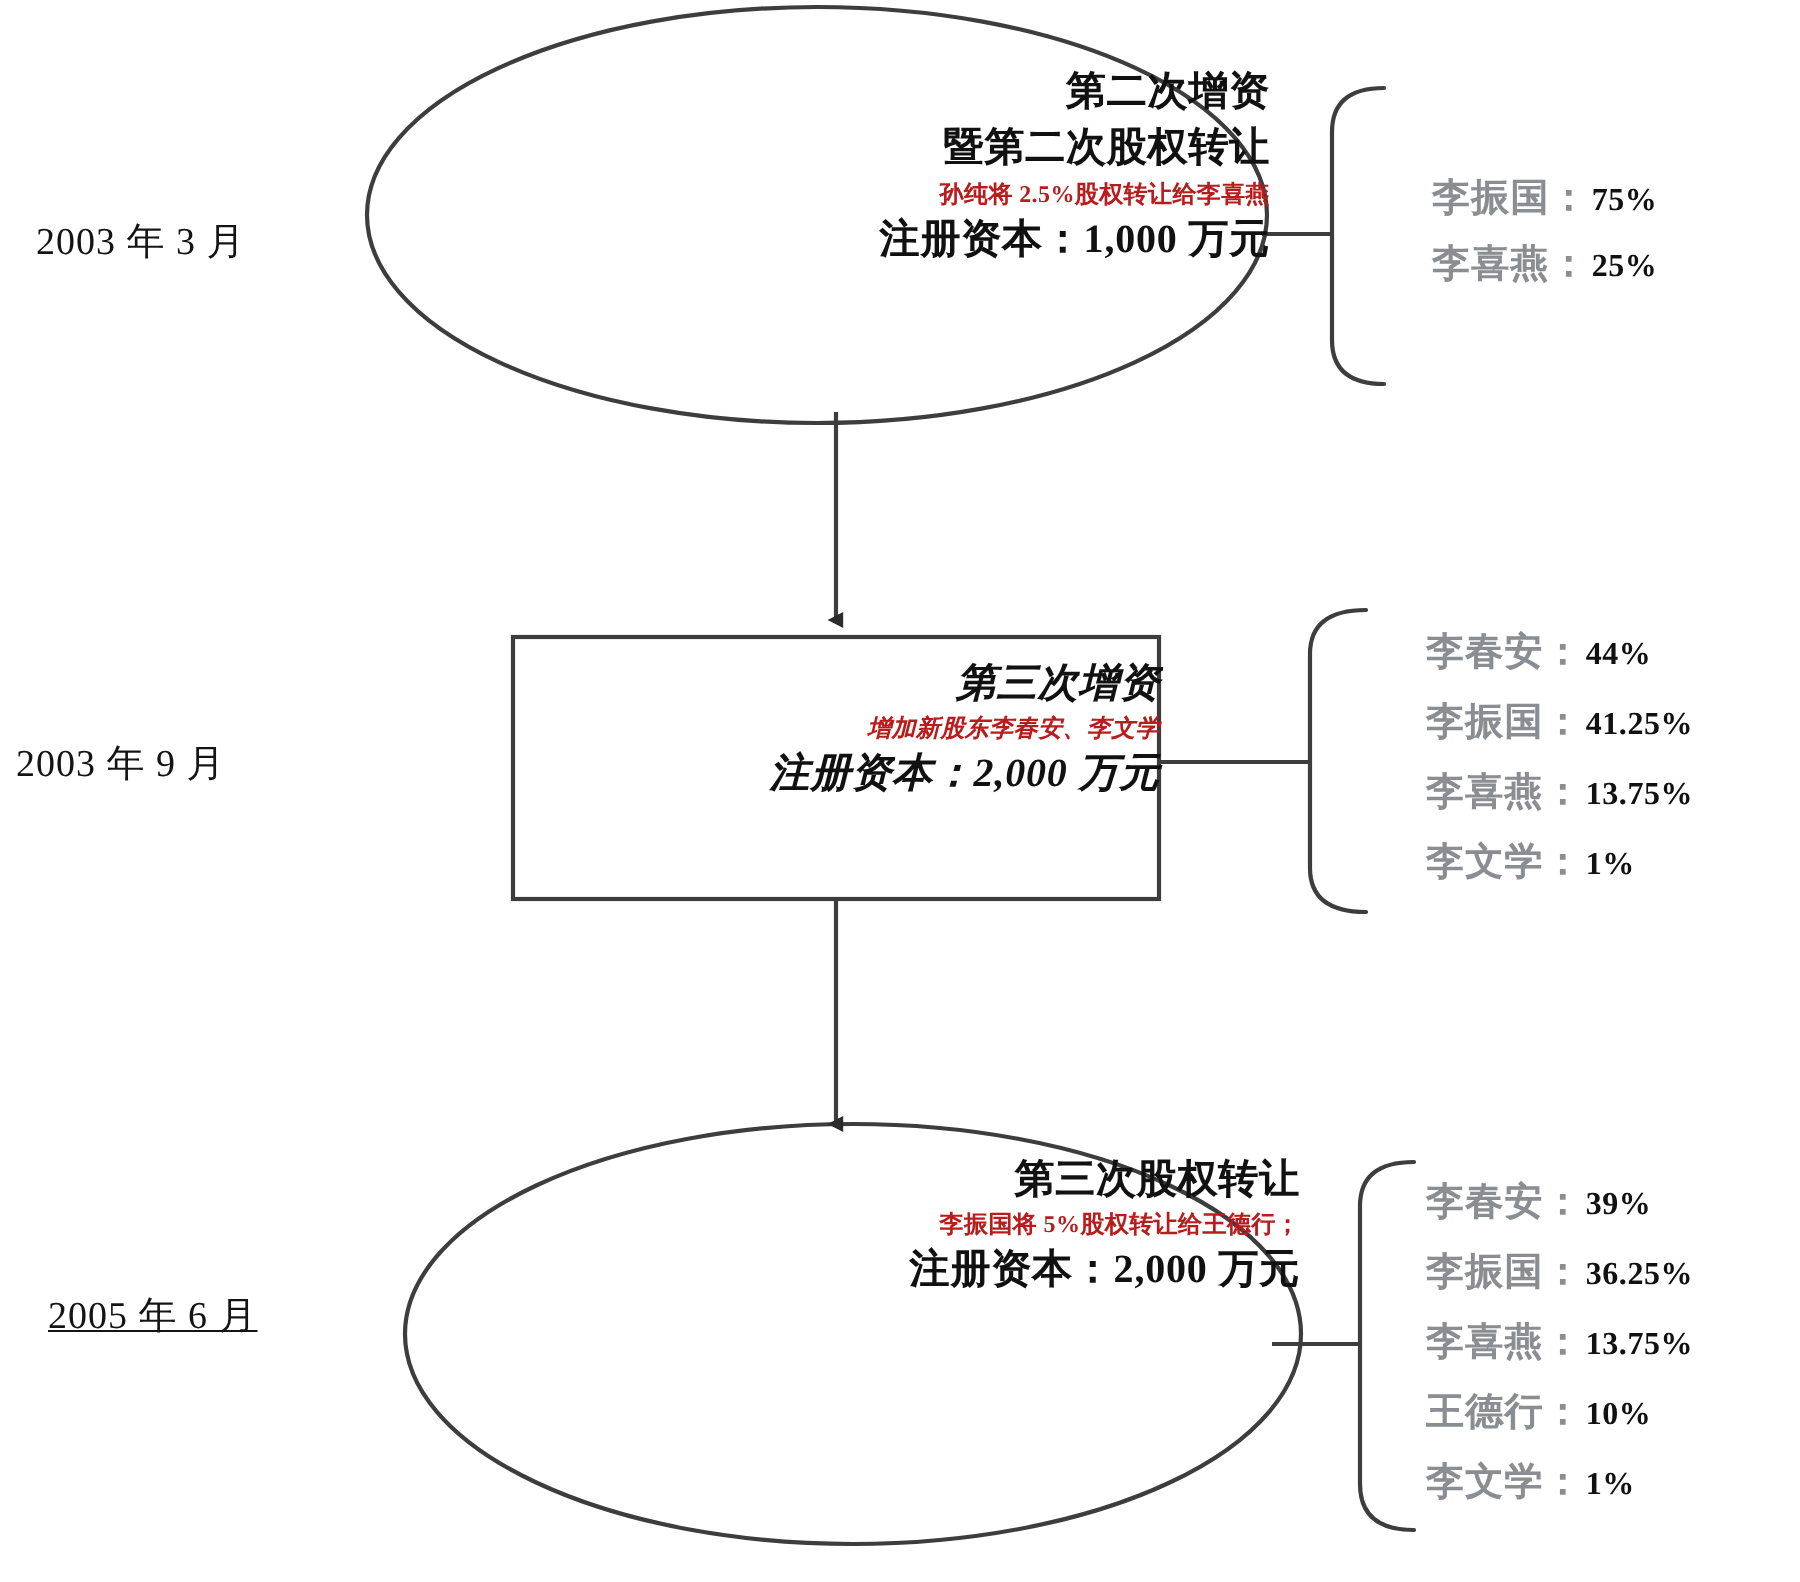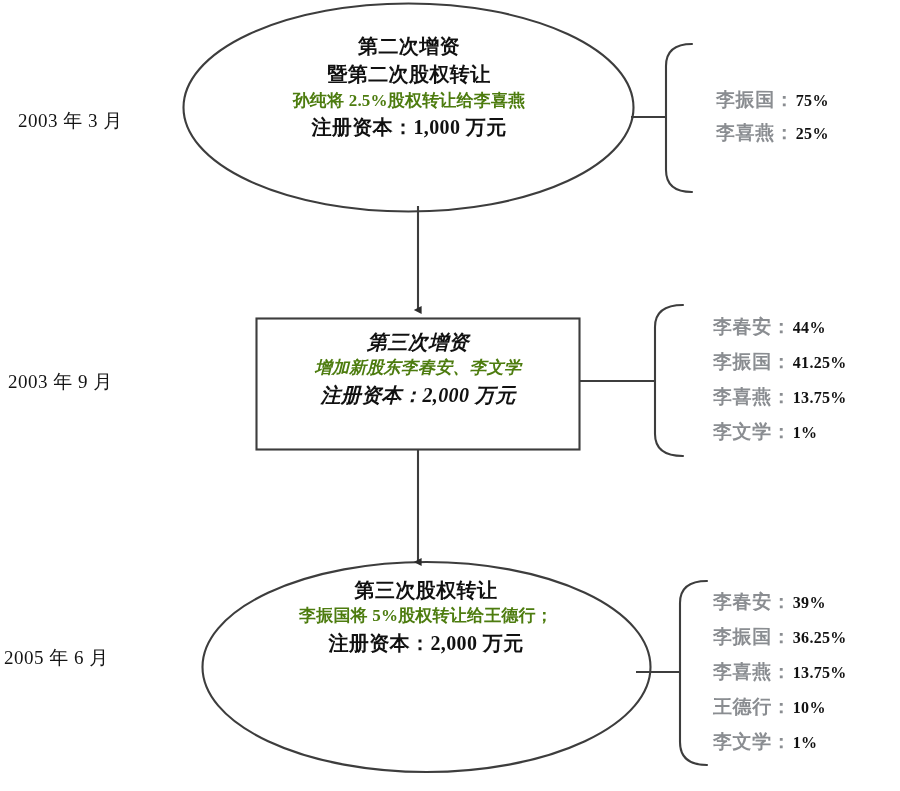--- a/index.html
+++ b/index.html
@@ -32,39 +32,39 @@
     position: absolute;
     font-size: 19px;
     font-weight: 400;
     letter-spacing: 0.5px;
     color: #141414;
     white-space: nowrap;
     text-align: right;
   }
   #date-1 { left: 18px;  top: 108px; }
   #date-2 { left: 8px;   top: 369px; }
-  #date-3 { left: 4px;   top: 645px; }
+  #date-3 { left: 24px;   top: 645px; text-decoration: underline; }
 
   
   .node-text {
     position: absolute;
-    text-align: center;
+    text-align: right;
     line-height: 1.42;
     white-space: nowrap;
   }
   .node-title {
     font-size: 20px;
     font-weight: bold;
     color: #111111;
     letter-spacing: 0.4px;
   }
   .node-sub {
-    font-size: 17px;
-    font-weight: bold;
-    color: #4d7c0f;
+    font-size: 12px;
+    font-weight: bold;
+    color: #b91c1c;
     letter-spacing: 0.2px;
   }
   .node-capital {
     font-size: 20px;
     font-weight: bold;
     color: #111111;
     letter-spacing: 0.4px;
   }
   #node-1-text { left: 183px; top: 32px;  width: 452px; }
   #node-2-text { left: 256px; top: 328px; width: 324px; font-style: italic; }

